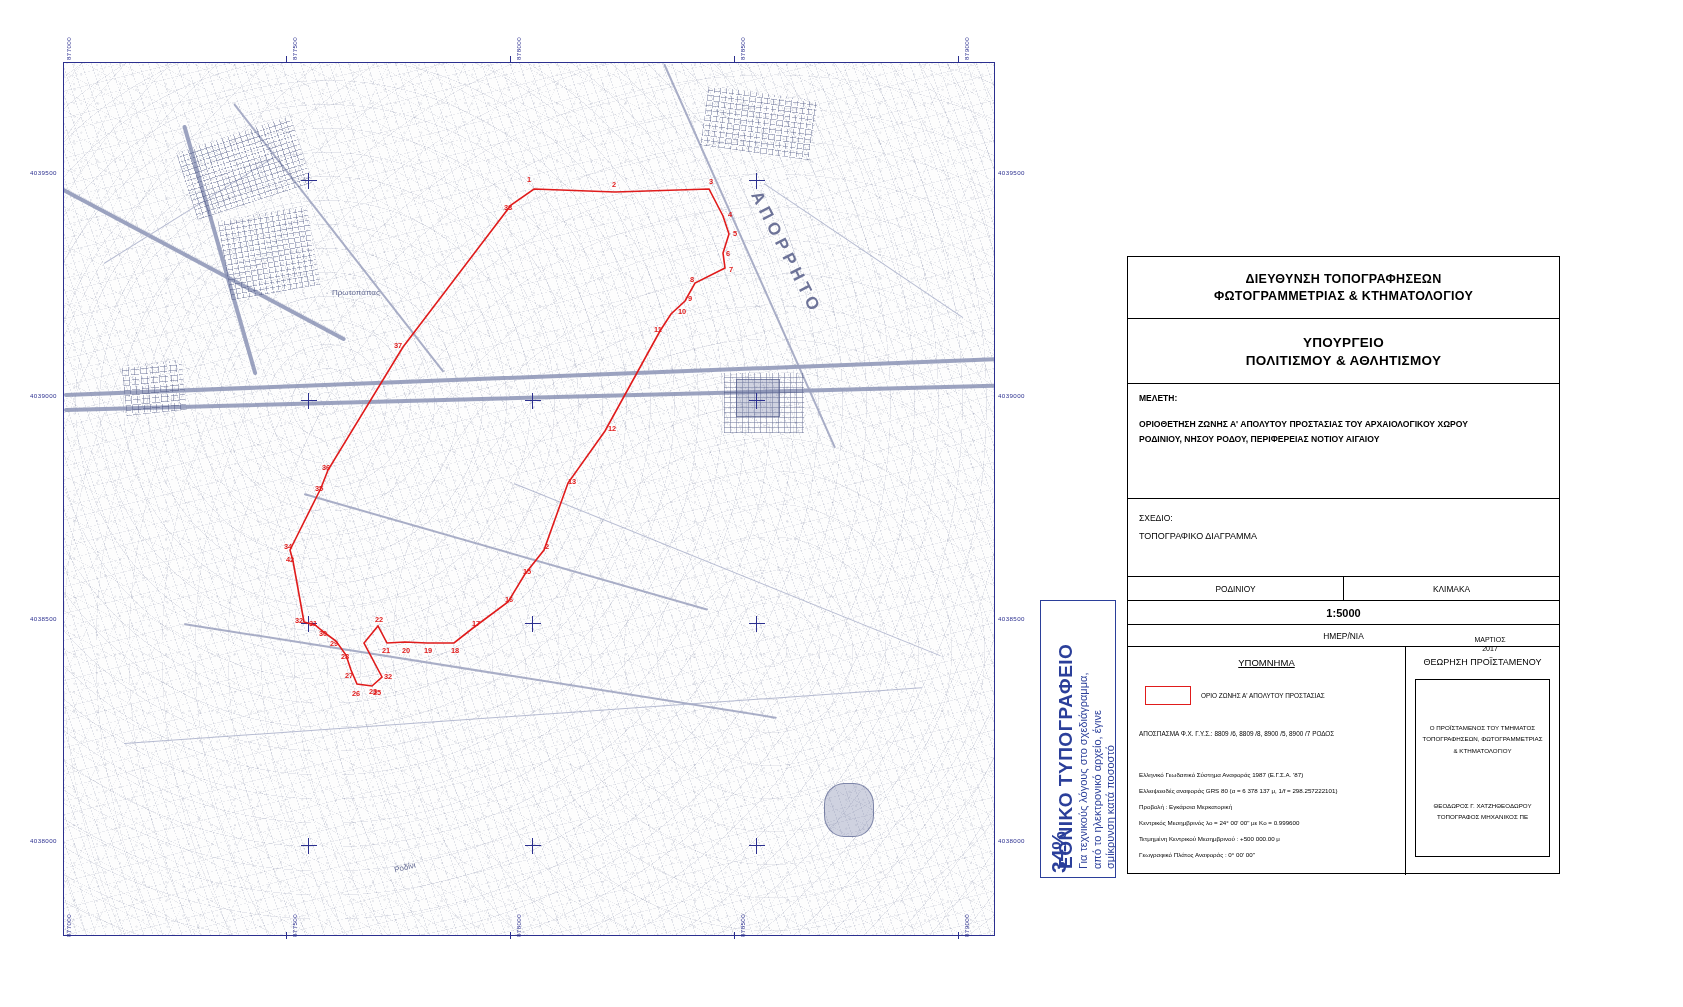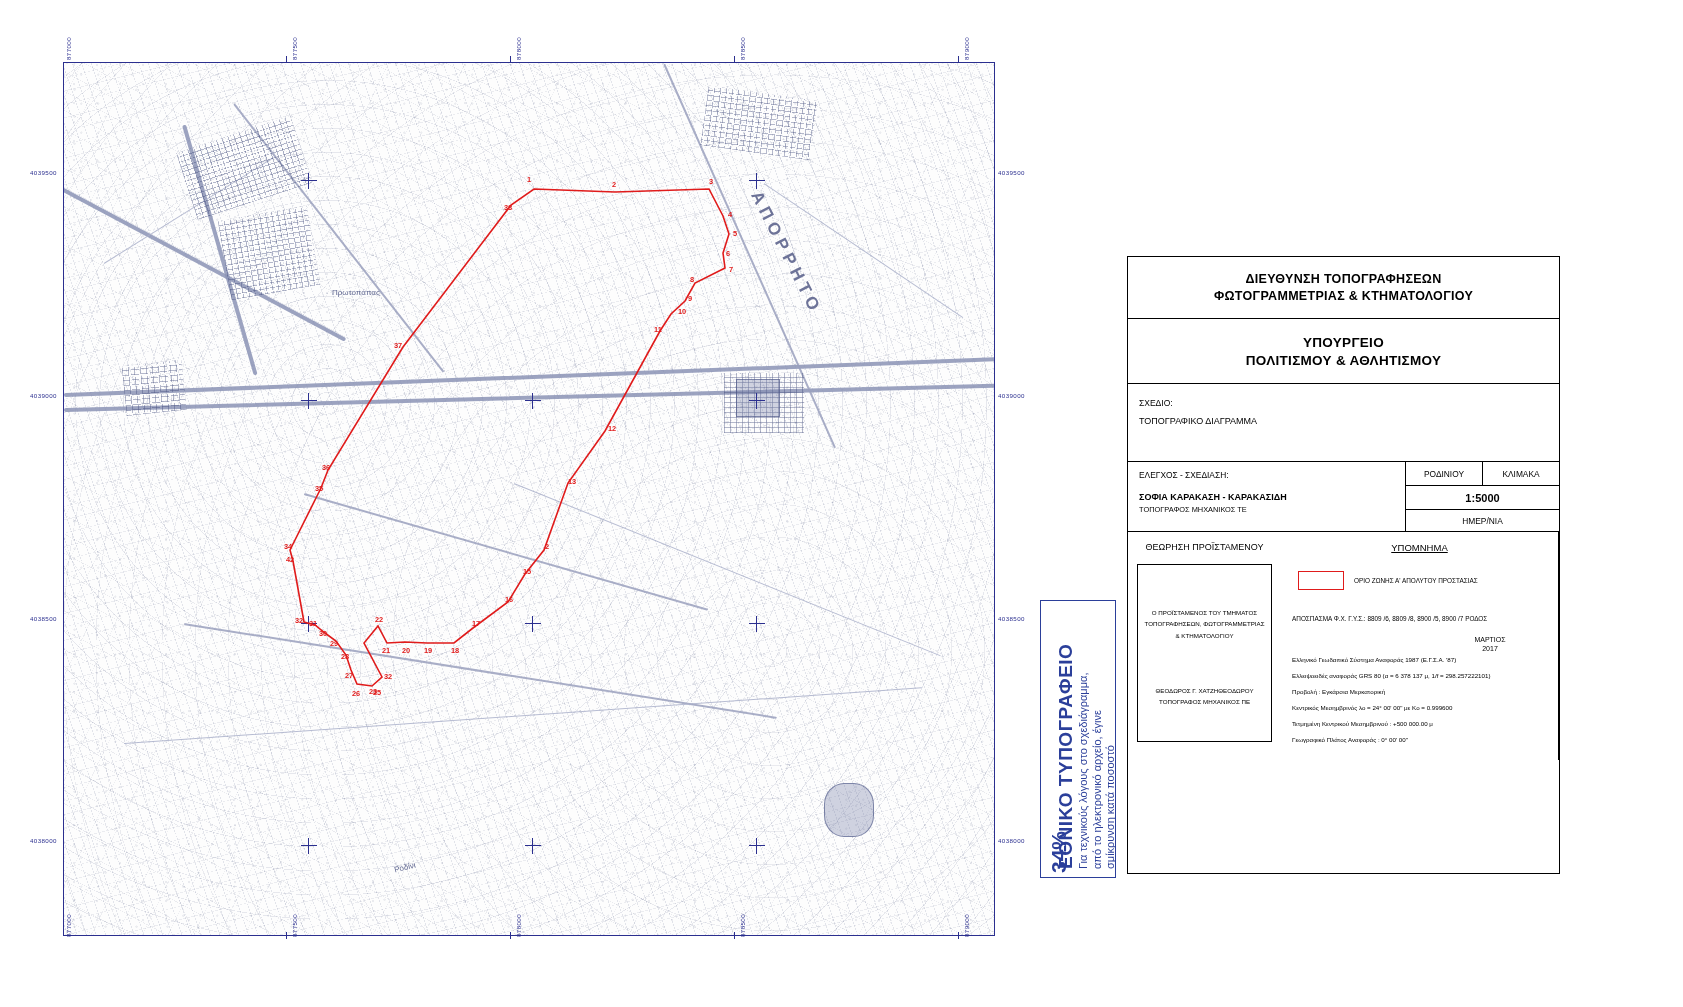--- a/index.html
+++ b/index.html
@@ -416,73 +416,73 @@
   <div class="tb-row" id="tb-dept">
     <div>ΔΙΕΥΘΥΝΣΗ  ΤΟΠΟΓΡΑΦΗΣΕΩΝ</div>
     <div>ΦΩΤΟΓΡΑΜΜΕΤΡΙΑΣ &amp; ΚΤΗΜΑΤΟΛΟΓΙΟΥ</div>
   </div>
 
   <div class="tb-row" id="tb-ministry">
     <div>ΥΠΟΥΡΓΕΙΟ</div>
     <div>ΠΟΛΙΤΙΣΜΟΥ &amp; ΑΘΛΗΤΙΣΜΟΥ</div>
   </div>
 
+  <div class="tb-row" id="tb-study">
+    <div class="lbl">ΜΕΛΕΤΗ:</div>
+    <div class="txt">ΟΡΙΟΘΕΤΗΣΗ ΖΩΝΗΣ Α' ΑΠΟΛΥΤΟΥ ΠΡΟΣΤΑΣΙΑΣ ΤΟΥ ΑΡΧΑΙΟΛΟΓΙΚΟΥ ΧΩΡΟΥ</div>
+    <div class="txt">ΡΟΔΙΝΙΟΥ, ΝΗΣΟΥ ΡΟΔΟΥ, ΠΕΡΙΦΕΡΕΙΑΣ ΝΟΤΙΟΥ ΑΙΓΑΙΟΥ</div>
+  </div>
 
   <div class="tb-row" id="tb-drawing">
     <div class="lbl">ΣΧΕΔΙΟ:</div>
     <div class="txt">ΤΟΠΟΓΡΑΦΙΚΟ ΔΙΑΓΡΑΜΜΑ</div>
   </div>
 
   <div class="tb-row" id="tb-check">
-    <div class="left">
-      <div class="lbl">ΕΛΕΓΧΟΣ - ΣΧΕΔΙΑΣΗ:</div>
-      <div class="n1">ΣΟΦΙΑ ΚΑΡΑΚΑΣΗ - ΚΑΡΑΚΑΣΙΔΗ</div>
-      <div class="n2">ΤΟΠΟΓΡΑΦΟΣ ΜΗΧΑΝΙΚΟΣ ΤΕ</div>
-    </div>
     <div class="right">
       <div class="r1">
         <div class="c">ΡΟΔΙΝΙΟΥ</div>
         <div class="c">ΚΛΙΜΑΚΑ</div>
       </div>
       <div class="r2">1:5000</div>
       <div class="r3">ΗΜΕΡ/ΝΙΑ</div>
     </div>
   </div>
 
   <div id="tb-bottom">
-
-    <div id="tb-approval">
-      <div class="hd">ΘΕΩΡΗΣΗ ΠΡΟΪΣΤΑΜΕΝΟΥ</div>
-      <div class="inner">
-        <div class="blk1">
-          <div>Ο ΠΡΟΪΣΤΑΜΕΝΟΣ ΤΟΥ ΤΜΗΜΑΤΟΣ</div>
-          <div>ΤΟΠΟΓΡΑΦΗΣΕΩΝ, ΦΩΤΟΓΡΑΜΜΕΤΡΙΑΣ</div>
-          <div>&amp; ΚΤΗΜΑΤΟΛΟΓΙΟΥ</div>
-        </div>
-        <div class="blk2">
-          <div>ΘΕΟΔΩΡΟΣ Γ. ΧΑΤΖΗΘΕΟΔΩΡΟΥ</div>
-          <div>ΤΟΠΟΓΡΑΦΟΣ ΜΗΧΑΝΙΚΟΣ ΠΕ</div>
-        </div>
-      </div>
-    </div>
 
     <div id="tb-legend">
       <div class="hd">ΥΠΟΜΝΗΜΑ</div>
       <div class="legend-row">
         <div class="legend-swatch"></div>
         <div class="lt">ΟΡΙΟ ΖΩΝΗΣ Α' ΑΠΟΛΥΤΟΥ ΠΡΟΣΤΑΣΙΑΣ</div>
       </div>
       <div class="extract">ΑΠΟΣΠΑΣΜΑ Φ.Χ. Γ.Υ.Σ.:  8809 /6, 8809 /8, 8900 /5,  8900 /7 ΡΟΔΟΣ</div>
       <div class="specs">
         <div>Ελληνικό Γεωδαιτικό Σύστημα Αναφοράς 1987 (Ε.Γ.Σ.Α. '87)</div>
         <div>Ελλειψοειδές αναφοράς GRS 80 (α = 6 378 137 μ, 1/f = 298.257222101)</div>
         <div>Προβολή : Εγκάρσια Μερκατορική</div>
         <div>Κεντρικός Μεσημβρινός λο = 24° 00' 00" με Κο = 0.999600</div>
         <div>Τετμημένη Κεντρικού Μεσημβρινού : +500 000.00 μ</div>
         <div>Γεωγραφικό Πλάτος Αναφοράς : 0° 00' 00"</div>
       </div>
     </div>
 
+    <div id="tb-approval">
+      <div class="hd">ΘΕΩΡΗΣΗ ΠΡΟΪΣΤΑΜΕΝΟΥ</div>
+      <div class="inner">
+        <div class="blk1">
+          <div>Ο ΠΡΟΪΣΤΑΜΕΝΟΣ ΤΟΥ ΤΜΗΜΑΤΟΣ</div>
+          <div>ΤΟΠΟΓΡΑΦΗΣΕΩΝ, ΦΩΤΟΓΡΑΜΜΕΤΡΙΑΣ</div>
+          <div>&amp; ΚΤΗΜΑΤΟΛΟΓΙΟΥ</div>
+        </div>
+        <div class="blk2">
+          <div>ΘΕΟΔΩΡΟΣ Γ. ΧΑΤΖΗΘΕΟΔΩΡΟΥ</div>
+          <div>ΤΟΠΟΓΡΑΦΟΣ ΜΗΧΑΝΙΚΟΣ ΠΕ</div>
+        </div>
+      </div>
+    </div>
+
   </div>
 </div>
 
 <div style="position:absolute; left:1420px; top:636px; width:140px; text-align:center; font-size:7px;">ΜΑΡΤΙΟΣ</div>
 <div style="position:absolute; left:1420px; top:645px; width:140px; text-align:center; font-size:7px;">2017</div>
 
 </body></html>

